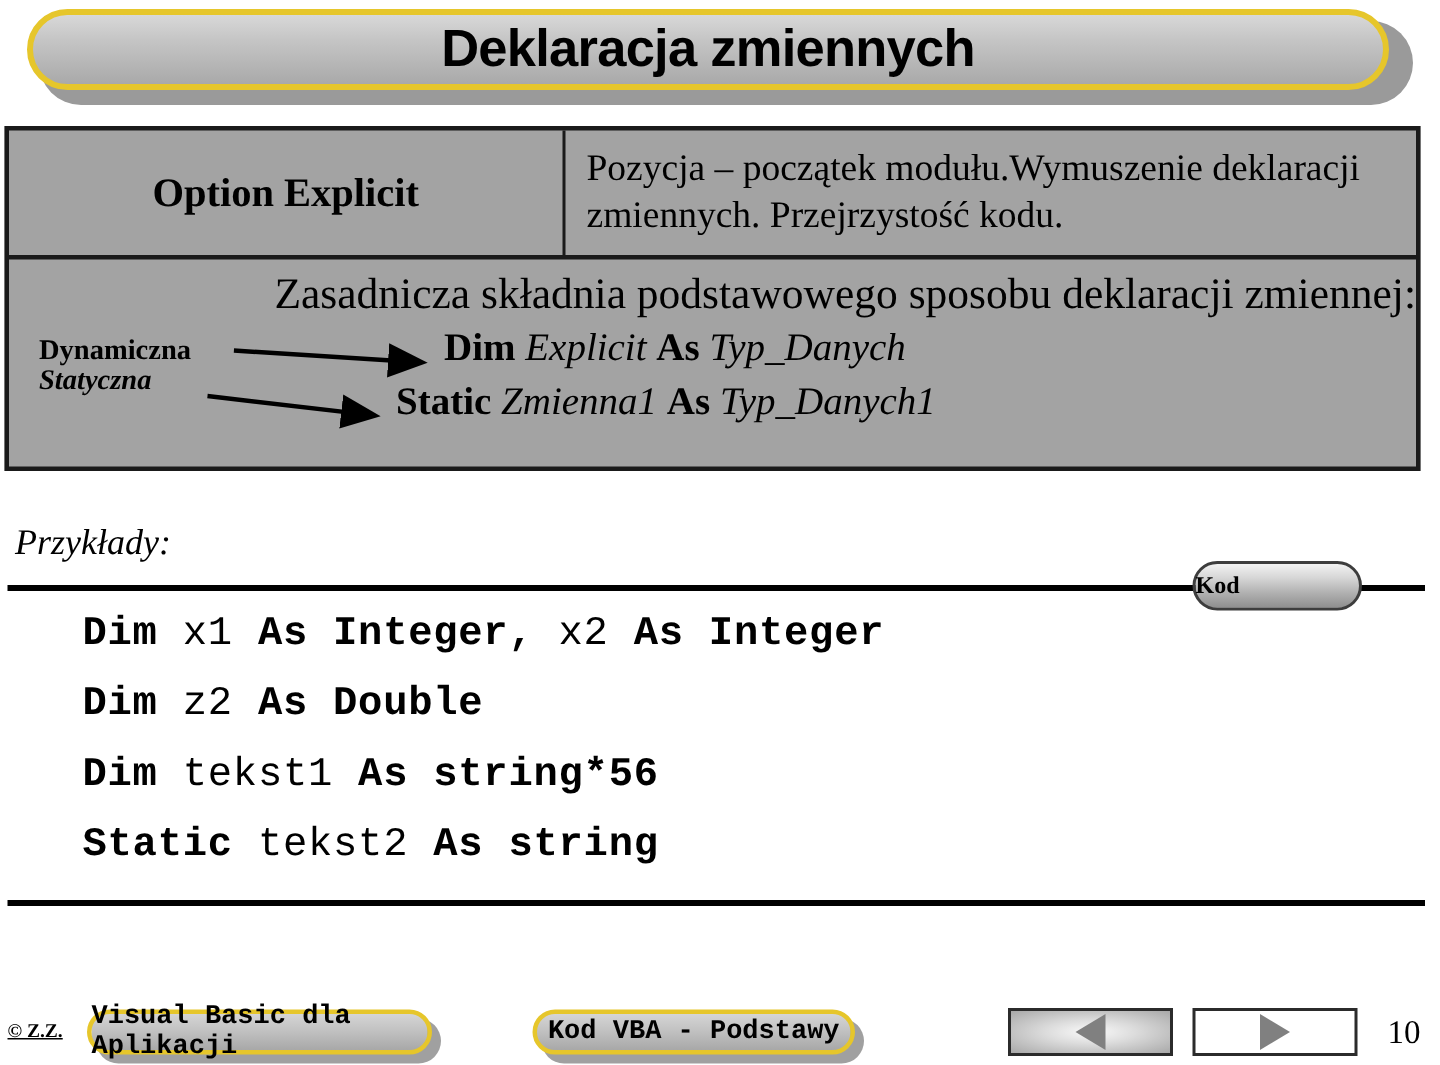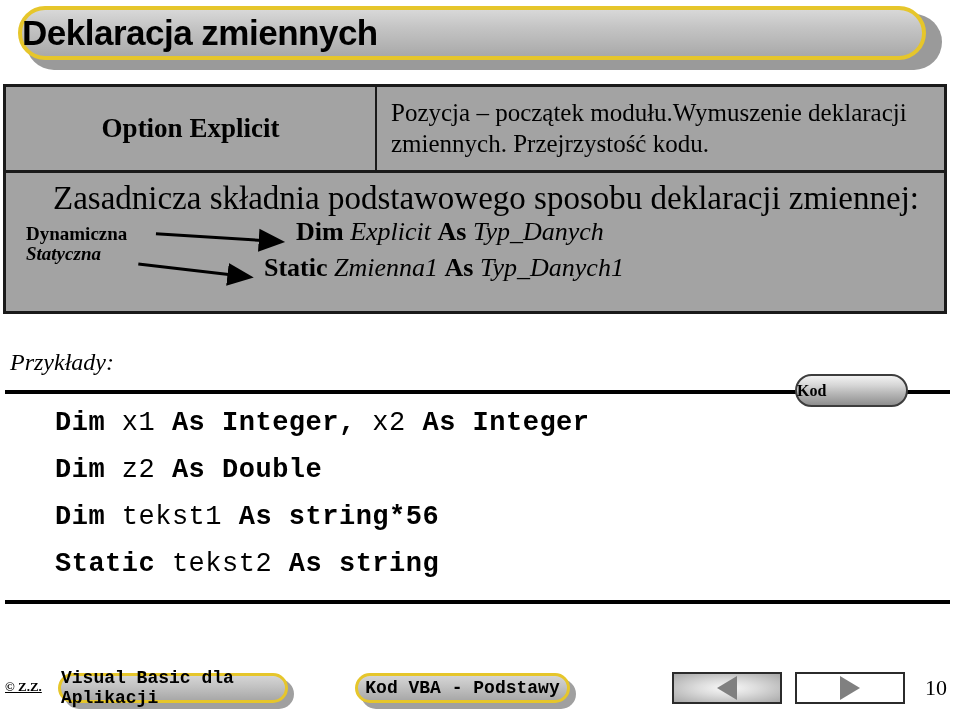--- a/index.html
+++ b/index.html
@@ -38,20 +38,21 @@
     left: 0;
     top: 0;
     width: 908px;
     height: 54px;
     border-radius: 30px;
     border: 4px solid #e6c62b;
     background: linear-gradient(to bottom, #d8d8d8 0%, #c4c4c4 38%, #bdbdbd 55%, #a9a9a9 100%);
     box-sizing: border-box;
     display: flex;
     align-items: center;
+    justify-content: center;
   }
   .title-text {
     font-family: "Liberation Sans", sans-serif;
     font-weight: bold;
     font-size: 35px;
     letter-spacing: -0.5px;
     color: #000000;
     line-height: 1;
     padding-bottom: 2px;
   }
@@ -113,22 +114,22 @@
     left: 0;
     top: 86px;
     right: 0;
     bottom: 0;
   }
   .syntax-head {
     position: absolute;
     left: 0;
     right: 0;
     top: 7px;
-    text-align: center;
-    font-size: 33px;
+    text-align: right;
+    font-size: 29px;
     padding-left: 22px;
   }
   .lbl-dyn {
     position: absolute;
     left: 20px;
     top: 50px;
     font-weight: bold;
     font-size: 19px;
   }
   .lbl-sta {

